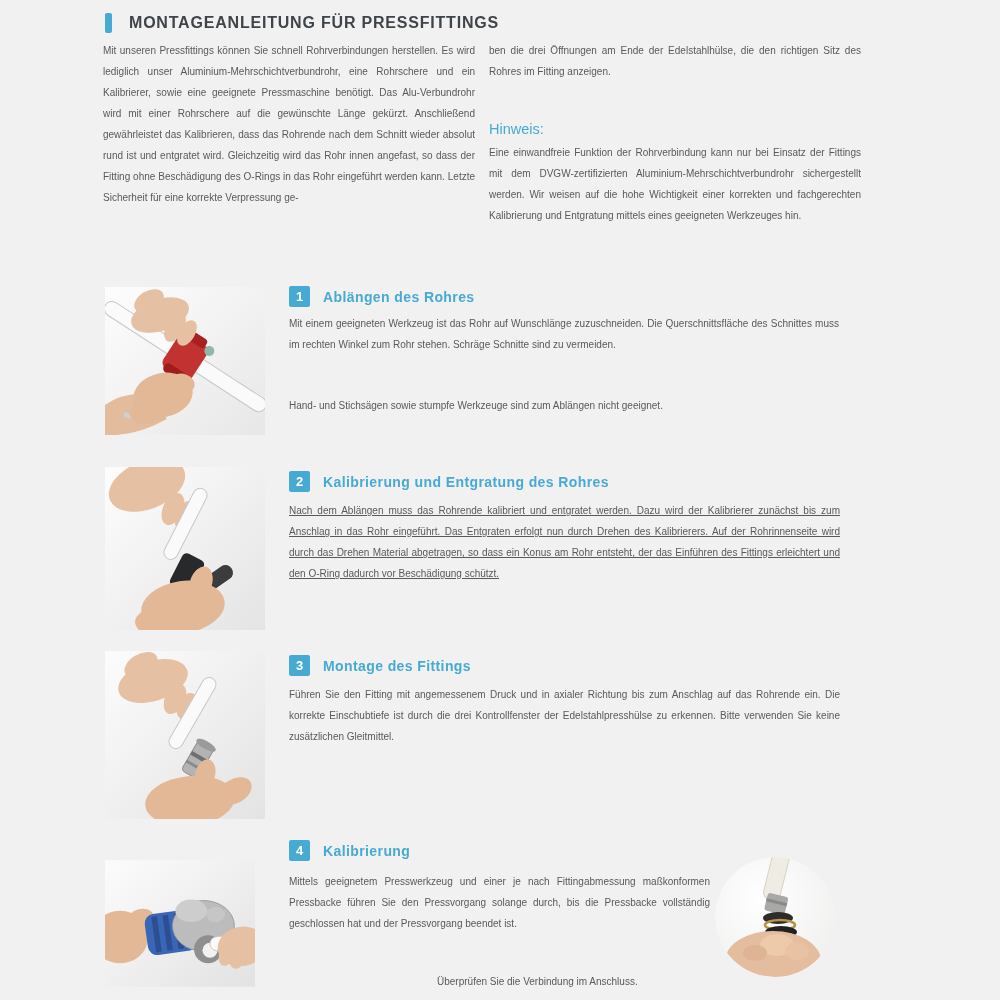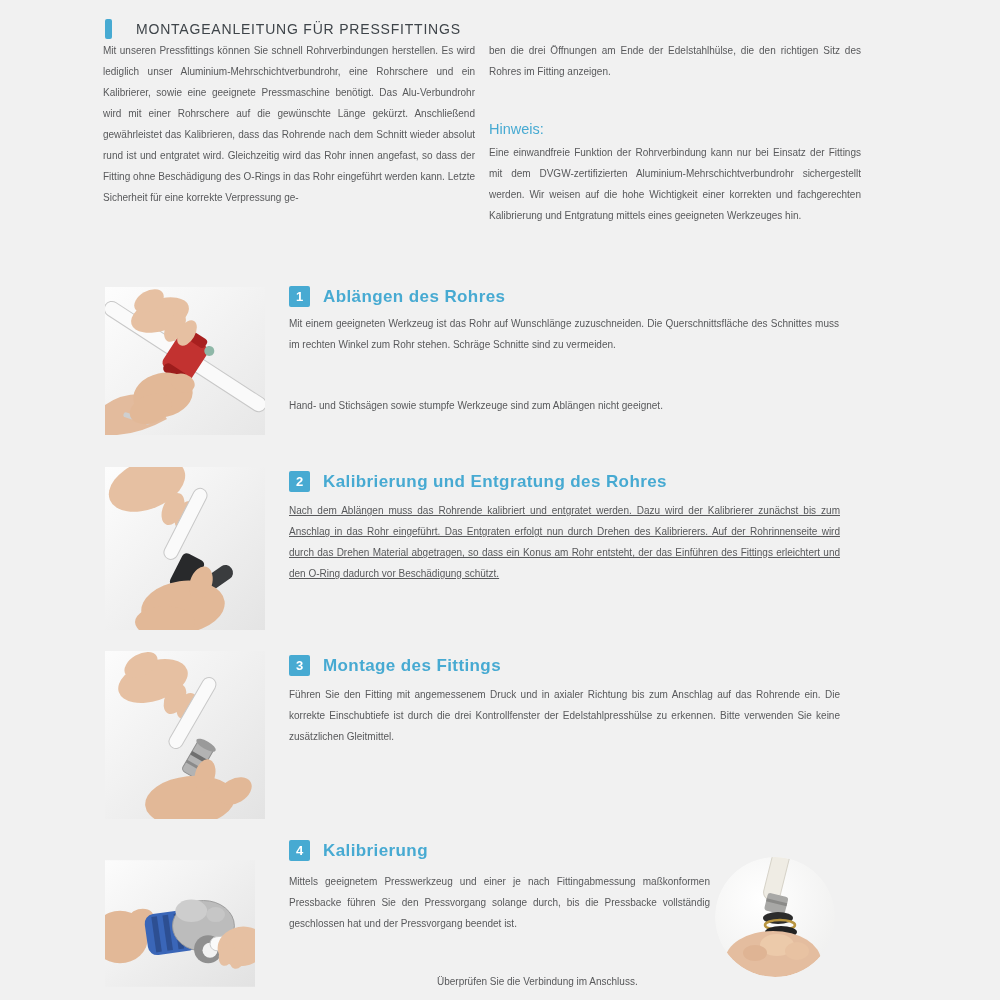--- a/index.html
+++ b/index.html
@@ -14,21 +14,21 @@
   
   .title-row {
     position: absolute; left: 105px; top: 6px;
     display: flex; align-items: center; gap: 9px;
   }
   .title-accent-bar {
     width: 7px; height: 20px; border-radius: 2px;
     background: var(--accent, #47aad2);
   }
   h1.page-title {
-    margin: 15px; font-size: 14px; font-weight: normal;
+    margin: 8px; font-size: 16px; font-weight: bold;
     letter-spacing: 0.8px;
     color: var(--title, #3e4449);
   }
   
   .txt {
     position: absolute;
     font-size: 10px; line-height: 21px;
     color: var(--body, #58595b);
     text-align: justify;
   }
@@ -45,21 +45,21 @@
     position: absolute;
     display: flex; align-items: center; gap: 13px;
   }
   .step-badge {
     width: 21px; height: 21px; border-radius: 2px;
     background: var(--accent, #47aad2);
     color: #ffffff; font-size: 13px; font-weight: bold;
     display: flex; align-items: center; justify-content: center;
   }
   .step-title {
-    font-size: 17px; font-weight: bold; letter-spacing: 0.4px;
+    font-size: 14px; font-weight: bold; letter-spacing: 0.4px;
     color: var(--accent, #47aad2);
   }
   .head-1 { left: 289px; top: 286px; }
   .head-2 { left: 289px; top: 471px; }
   .head-3 { left: 289px; top: 655px; }
   .head-4 { left: 289px; top: 840px; }
   .body-1  { left: 289px; top: 313px; width: 550px; }
   .body-1b { left: 289px; top: 395px; width: 550px; }
   .body-2  { left: 289px; top: 500px; width: 551px; text-decoration: underline; }
   .body-3  { left: 289px; top: 684px; width: 551px; }

